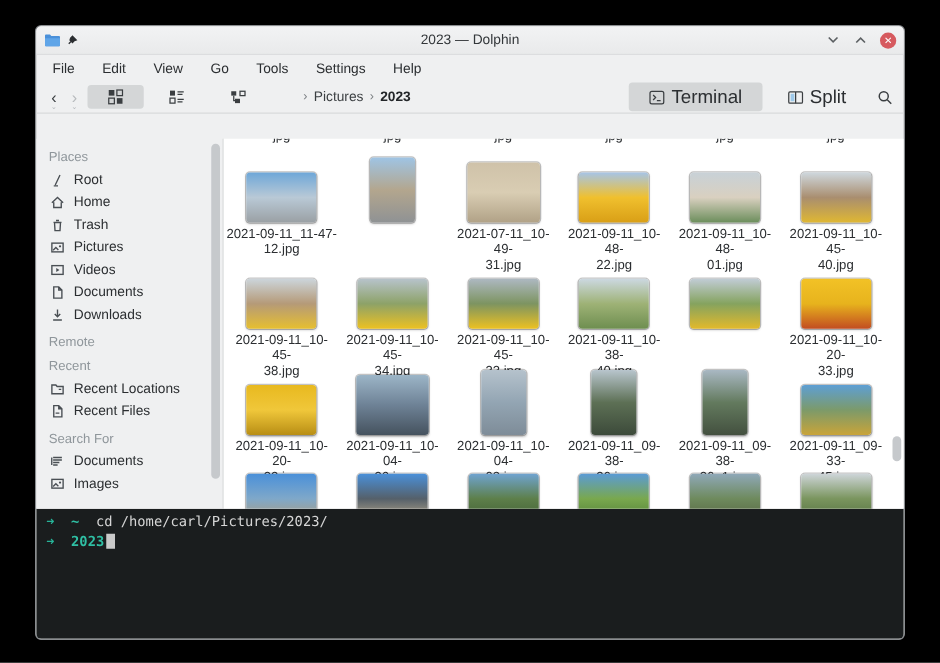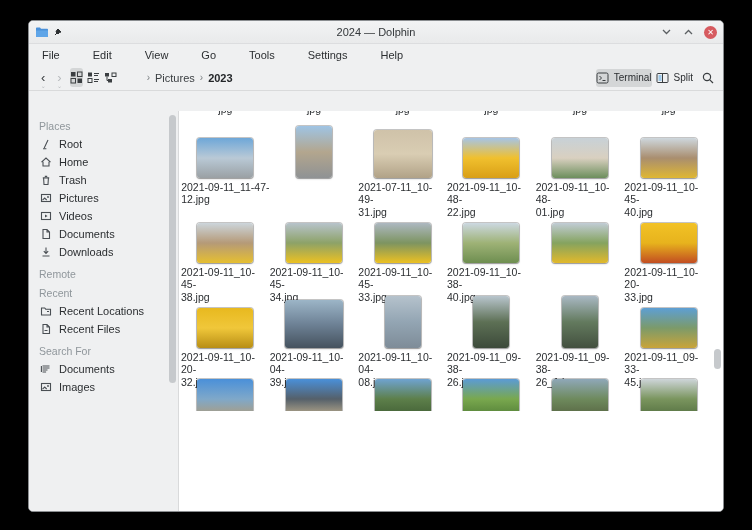--- a/index.html
+++ b/index.html
@@ -9,25 +9,25 @@
     box-shadow:0 6px 22px rgba(0,0,0,.65);display:flex;flex-direction:column;}
   
   .titlebar{height:22px;flex:0 0 22px;background:linear-gradient(#f2f3f4,#e9eaeb);
     display:flex;align-items:center;position:relative;border-bottom:1px solid #dcdddf;padding:0 6px;}
   .titlebar .title{position:absolute;left:0;right:0;text-align:center;font-size:11px;color:#33373a;}
   .tb-icons{display:flex;align-items:center;gap:4px;z-index:2;}
   .win-controls{margin-left:auto;display:flex;align-items:center;gap:9px;z-index:2;}
   .wc{width:13px;height:13px;display:flex;align-items:center;justify-content:center;color:#5c6063;font-size:10px;}
   .wc-close{background:#d65a5f;border-radius:50%;color:#fff;font-size:8px;width:13px;height:13px;line-height:13px;text-align:center;}
   
-  .menubar{height:21px;flex:0 0 21px;display:flex;align-items:center;padding:0 6px;gap:19px;}
+  .menubar{height:21px;flex:0 0 21px;display:flex;align-items:center;padding:0 6px;gap:8px;}
   .menu-item{font-size:11px;color:#2b2e31;padding:2px 7px;border-radius:3px;}
   
   .toolbar{height:25px;flex:0 0 25px;display:flex;align-items:center;padding:0 8px;gap:4px;border-bottom:1px solid #d9dadb;}
-  .tool-btn{display:flex;align-items:center;gap:5px;padding:3px 0;border-radius:3px;font-size:10px;color:#2b2e31;}
+  .tool-btn{display:flex;align-items:center;gap:5px;padding:3px 16px;border-radius:3px;font-size:15px;color:#2b2e31;}
   .tool-btn.active{background:#d4d6d7;}
   .nav-chev{font-size:13px;color:#3a3e41;padding:0 4px;position:relative;}
   .nav-chev.disabled{color:#b7babd;}
   .nav-chev .mini{position:absolute;bottom:-4px;left:50%;transform:translateX(-50%);font-size:6px;color:#b7babd;}
   .breadcrumb{display:flex;align-items:center;gap:5px;margin-left:26px;font-size:11px;color:#3a3e41;}
   .crumb-sep{color:#7b7f83;font-size:10px;}
   .crumb.current{font-weight:bold;color:#232629;}
   .toolbar .spacer{flex:1;}
   .icon-12 svg{display:block;}
   
@@ -44,21 +44,21 @@
   .fileview{flex:1 1 auto;background:#ffffff;position:relative;overflow:hidden;padding:0 10px 0 2px;}
   .stub-row{display:grid;grid-template-columns:repeat(6,1fr);height:10px;overflow:hidden;}
   .stub-row span{display:block;text-align:center;font-size:10.5px;color:#2b2e31;margin-top:-8px;}
   .file-row{display:grid;grid-template-columns:repeat(6,1fr);}
   .cell{display:flex;flex-direction:column;align-items:center;}
   .thumbwrap{height:57px;display:flex;align-items:flex-end;justify-content:center;padding-top:3px;box-sizing:border-box;}
   .thumb{border-radius:3px;box-shadow:0 0 0 1px rgba(0,0,0,.22), 0 1px 2px rgba(0,0,0,.25);}
   .thumb.landscape{width:56px;height:40px;}
   .thumb.square{width:58px;height:48px;}
   .thumb.portrait{width:36px;height:52px;}
-  .flabel{font-size:10.5px;color:#2b2e31;line-height:1.18;margin-top:3px;height:25px;}
+  .flabel{font-size:10.5px;color:#2b2e31;text-align:center;line-height:1.18;margin-top:3px;height:25px;}
   .partial-row{display:grid;grid-template-columns:repeat(6,1fr);height:35px;overflow:hidden;}
   .partial-row .thumbwrap{align-items:flex-start;height:35px;}
   .view-scroll{position:absolute;right:2px;top:238px;width:7px;height:20px;background:#c6c9cc;border-radius:4px;}
   
   .statusbar{height:21px;flex:0 0 21px;background:#eff0f1;border-top:1px solid #d9dadb;
     display:flex;align-items:center;padding:0 8px;font-size:11px;color:#2b2e31;gap:8px;}
   .statusbar .sb-left{flex:1;}
   .zoom-slider{width:112px;height:4px;background:#c9cdd0;border-radius:2px;position:relative;}
   .zoom-fill{position:absolute;left:0;top:0;height:4px;width:38%;background:#6db2e2;border-radius:2px;}
   .zoom-handle{position:absolute;left:38%;top:50%;transform:translate(-50%,-50%);width:13px;height:13px;
@@ -86,21 +86,21 @@
             <path d="M1 2.5c0-.6.4-1 1-1h3l1 1.3h6c.6 0 1 .4 1 1V10c0 .6-.4 1-1 1H2c-.6 0-1-.4-1-1z" fill="#4a90d9"></path>
             <path d="M1 4.5h12V10c0 .6-.4 1-1 1H2c-.6 0-1-.4-1-1z" fill="#5fa5e8"></path>
           </svg>
       </span>
       <span class="icon-12">
         <svg width="10" height="10" viewBox="0 0 10 10">
             <path d="M2 8l3-3M5 2l3 3-1.5.5L5 7 3 5l.5-1.5z" stroke="#2b2e31" stroke-width="1" fill="#2b2e31"></path>
           </svg>
       </span>
     </div>
-    <span class="title">2024 — Dolphin</span>
+    <span class="title">2023 — Dolphin</span>
     <div class="win-controls">
       <span class="wc">
         <svg width="9" height="6" viewBox="0 0 9 6">
             <path d="M1 1l3.5 3.5L8 1" stroke="#5c6063" stroke-width="1.3" fill="none"></path>
           </svg>
       </span>
       <span class="wc">
         <svg width="9" height="6" viewBox="0 0 9 6">
             <path d="M1 5L4.5 1.5 8 5" stroke="#5c6063" stroke-width="1.3" fill="none"></path>
           </svg>
@@ -447,13 +447,17 @@
           <div class="cell">
             <div class="thumbwrap">
               <div class="thumb landscape" style="background: linear-gradient(rgb(206, 213, 217), rgb(122, 149, 94), rgb(79, 107, 61));"></div>
             </div>
           </div>
         </div>
       </div>
   </div>
 
 
+  <div class="terminal" id="terminal">
+      <div class="t-line"><span class="t-arrow">➜  </span><span class="t-path">~</span><span class="t-cmd">  cd /home/carl/Pictures/2023/</span></div>
+      <div class="t-line"><span class="t-arrow">➜  </span><span class="t-path">2023</span><span class="t-cmd"></span><span class="t-cursor"></span></div>
+    </div>
 </div>
 
 </body></html>

